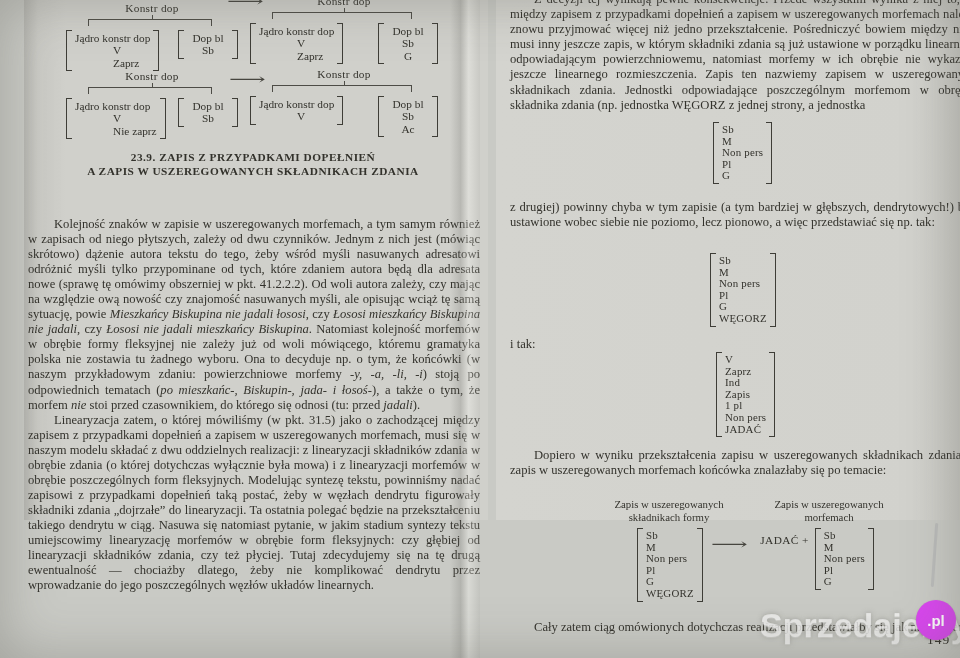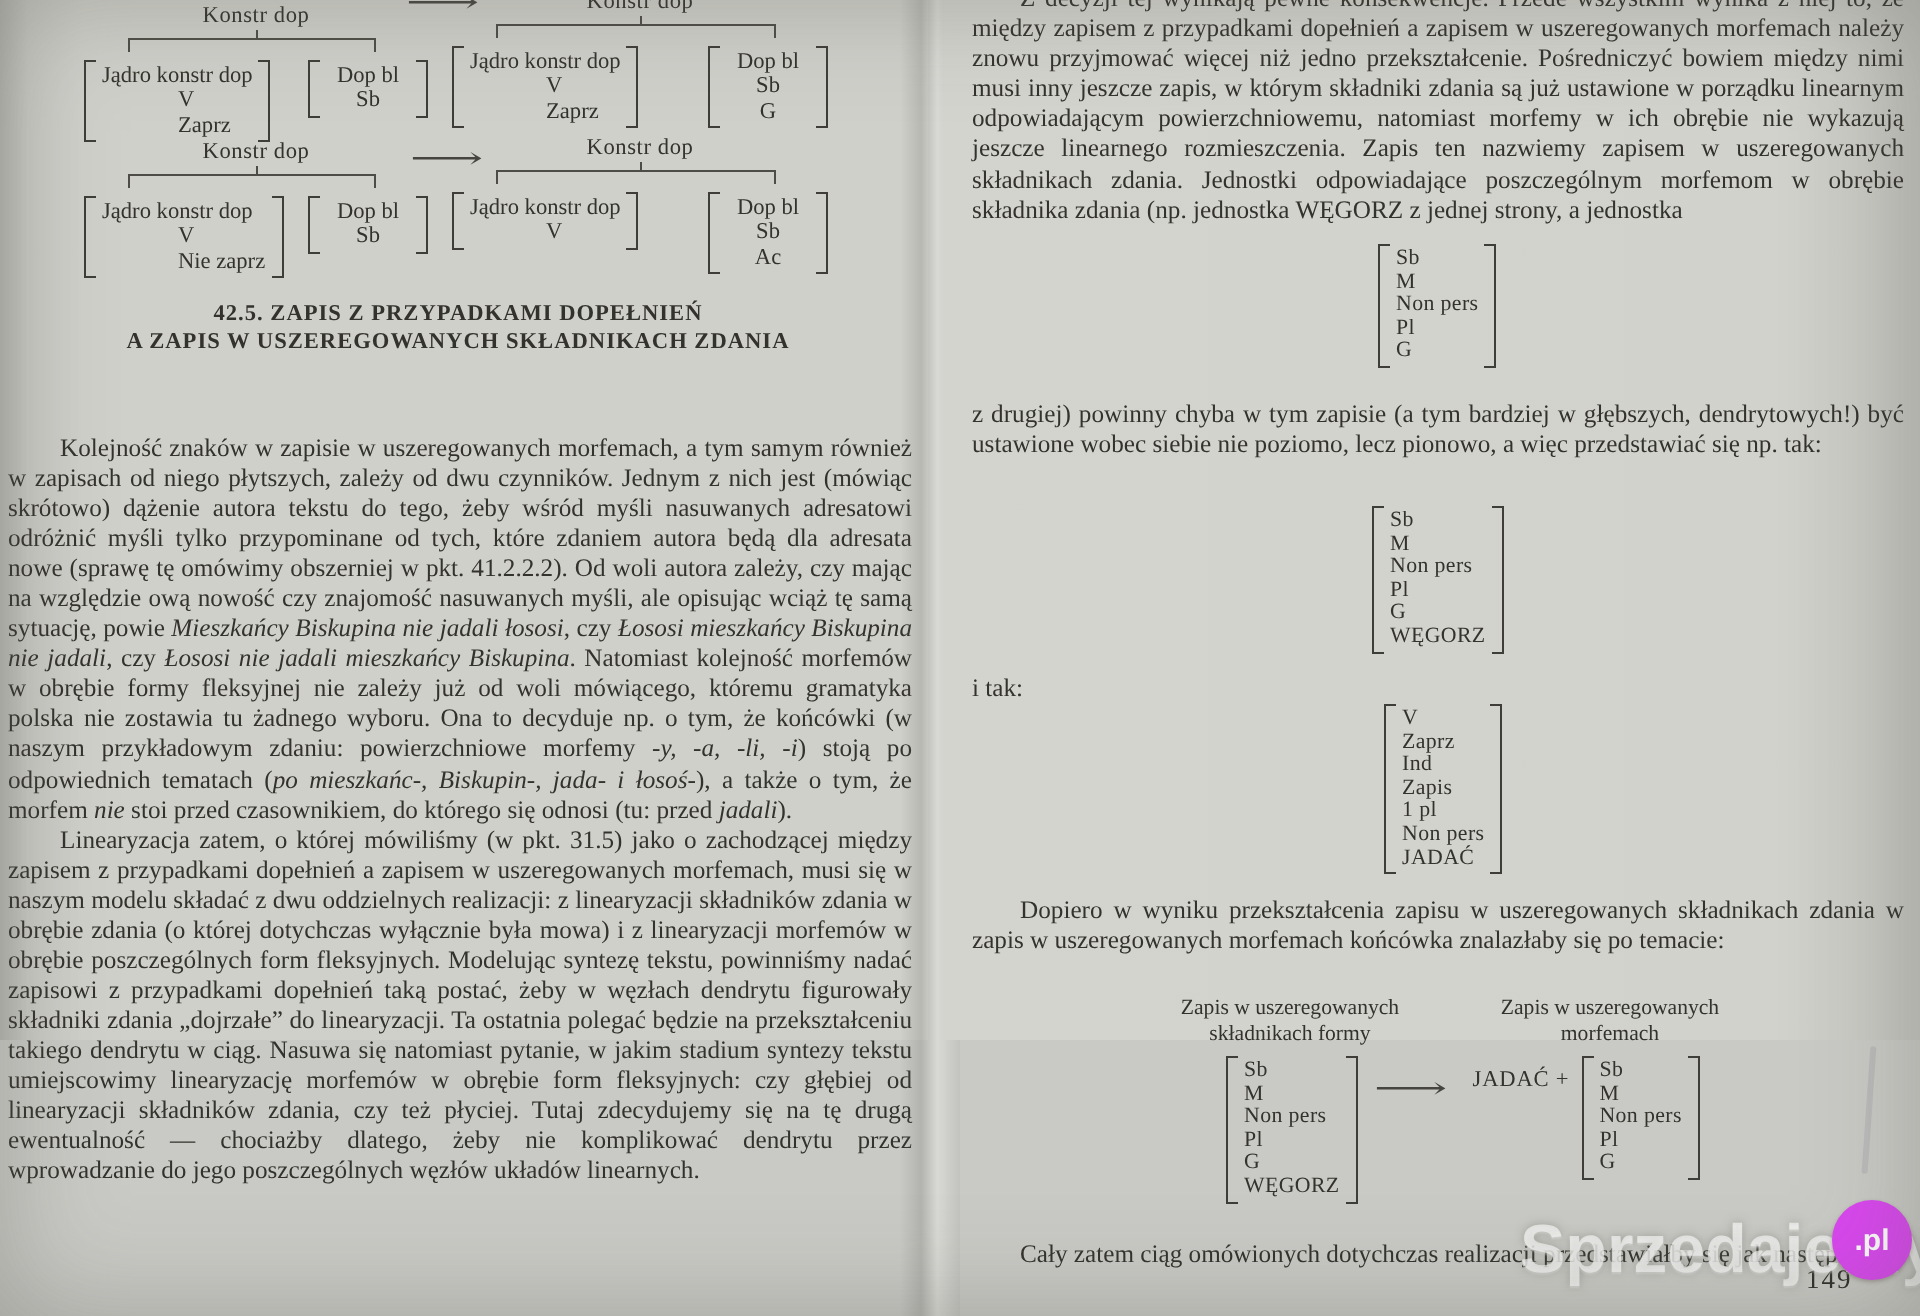--- a/index.html
+++ b/index.html
@@ -1,18 +1,18 @@
 <!DOCTYPE html>
 <html lang="pl"><head>
 <meta charset="utf-8">
 <style>
   html,body{margin:0;padding:0;background:#888;}
   .scan{position:relative;width:960px;height:658px;overflow:hidden;
         background:#c9cac5;font-family:"Liberation Serif","DejaVu Serif",serif;color:#33322c;}
-  .page{position:absolute;top:0;height:520px;}
+  .page{position:absolute;top:0;height:520px;margin-left:24px;}
   .page.left{left:0;width:464px;background:linear-gradient(90deg,#b7b7b2 0,#cacac5 14px,#d0d0cb 42px,#d0d0cb 100%);}
   .page.right{left:472px;width:488px;background:linear-gradient(90deg,#d4d4cf 0,#d2d2cd 85%,#c5c5c0 98%);}
   .gutter{position:absolute;left:450px;top:0;width:30px;height:658px;
         background:linear-gradient(90deg,rgba(100,100,95,0) 0,rgba(100,100,95,0.22) 35%,rgba(246,246,241,0.35) 62%,rgba(150,150,145,0.12) 100%);}
   .vignette{position:absolute;inset:0;box-shadow:inset 0 0 55px rgba(95,95,88,0.38);pointer-events:none;}
 
   
   .diagrams{position:absolute;left:0;top:0;width:464px;height:147px;overflow:hidden;}
   .tree{position:absolute;}
   .t1{left:42px;top:2px;width:172px;}
@@ -151,21 +151,21 @@
               <div class="mx-line">Dop bl</div>
               <div class="mx-line">Sb</div>
               <div class="mx-line">Ac</div>
             </div>
         </div>
       </div>
 
     </div>
 
     <div class="heading">
-      <div>42.5. ZAPIS Z PRZYPADKAMI DOPEŁNIEŃ</div>
+      <div>23.9. ZAPIS Z PRZYPADKAMI DOPEŁNIEŃ</div>
       <div>A ZAPIS W USZEREGOWANYCH SKŁADNIKACH ZDANIA</div>
     </div>
 
     <div class="body-left">
       <p class="para"><span>Kolejność znaków w zapisie w uszeregowanych morfemach, a tym samym również w zapisach od niego płytszych, zależy od dwu czynników. Jednym z nich jest (mówiąc skrótowo) dążenie autora tekstu do tego, żeby wśród myśli nasuwanych adresatowi odróżnić myśli tylko przypominane od tych, które zdaniem autora będą dla adresata nowe (sprawę tę omówimy obszerniej w pkt. 41.2.2.2). Od woli autora zależy, czy mając na względzie ową nowość czy znajomość nasuwanych myśli, ale opisując wciąż tę samą sytuację, powie </span><span class="it">Mieszkańcy Biskupina nie jadali łososi</span><span>, czy </span><span class="it">Łososi mieszkańcy Biskupina nie jadali</span><span>, czy </span><span class="it">Łososi nie jadali mieszkańcy Biskupina</span><span>. Natomiast kolejność morfemów w obrębie formy fleksyjnej nie zależy już od woli mówiącego, któremu gramatyka polska nie zostawia tu żadnego wyboru. Ona to decyduje np. o tym, że końcówki (w naszym przykładowym zdaniu: powierzchniowe morfemy </span><span class="it">-y, -a, -li, -i</span><span>) stoją po odpowiednich tematach (</span><span class="it">po mieszkańc-, Biskupin-, jada- i łosoś-</span><span>), a także o tym, że morfem </span><span class="it">nie</span><span> stoi przed czasownikiem, do którego się odnosi (tu: przed </span><span class="it">jadali</span><span>).</span></p>
       <p class="para"><span>Linearyzacja zatem, o której mówiliśmy (w pkt. 31.5) jako o zachodzącej między zapisem z przypadkami dopełnień a zapisem w uszeregowanych morfemach, musi się w naszym modelu składać z dwu oddzielnych realizacji: z linearyzacji składników zdania w obrębie zdania (o której dotychczas wyłącznie była mowa) i z linearyzacji morfemów w obrębie poszczególnych form fleksyjnych. Modelując syntezę tekstu, powinniśmy nadać zapisowi z przypadkami dopełnień taką postać, żeby w węzłach dendrytu figurowały składniki zdania „dojrzałe” do linearyzacji. Ta ostatnia polegać będzie na przekształceniu takiego dendrytu w ciąg. Nasuwa się natomiast pytanie, w jakim stadium syntezy tekstu umiejscowimy linearyzację morfemów w obrębie form fleksyjnych: czy głębiej od linearyzacji składników zdania, czy też płyciej. Tutaj zdecydujemy się na tę drugą ewentualność — chociażby dlatego, żeby nie komplikować dendrytu przez wprowadzanie do jego poszczególnych węzłów układów linearnych.</span></p>
     </div>
   </div>
 
   <div class="gutter"></div>

